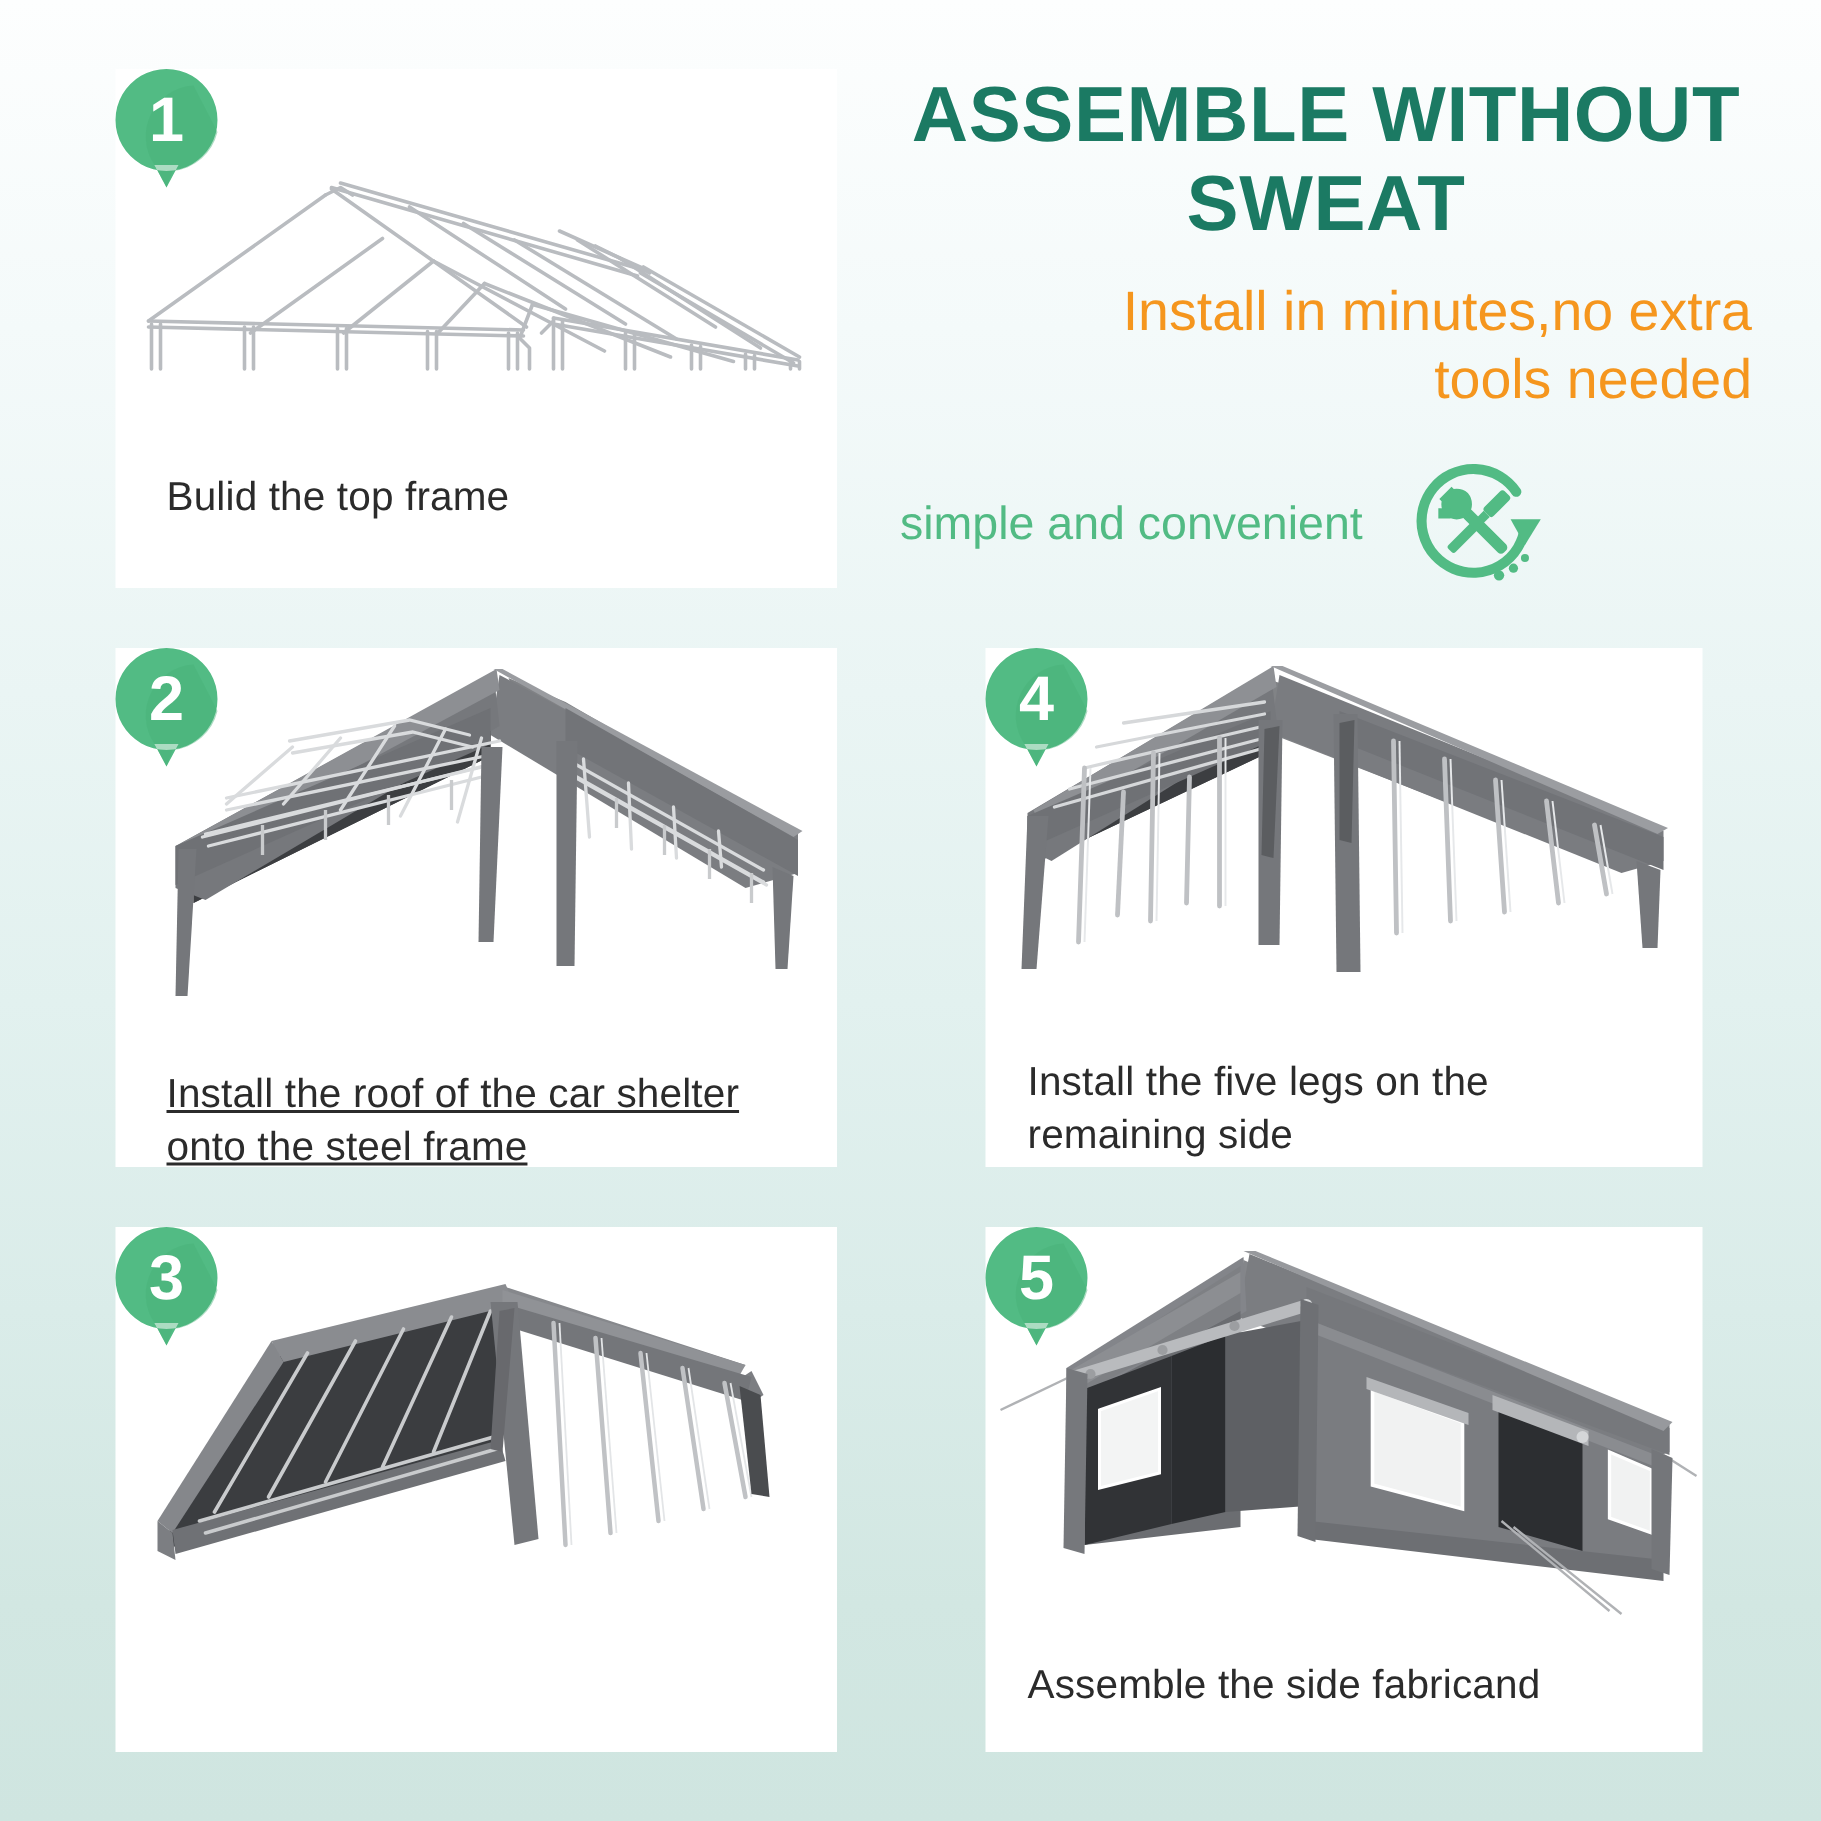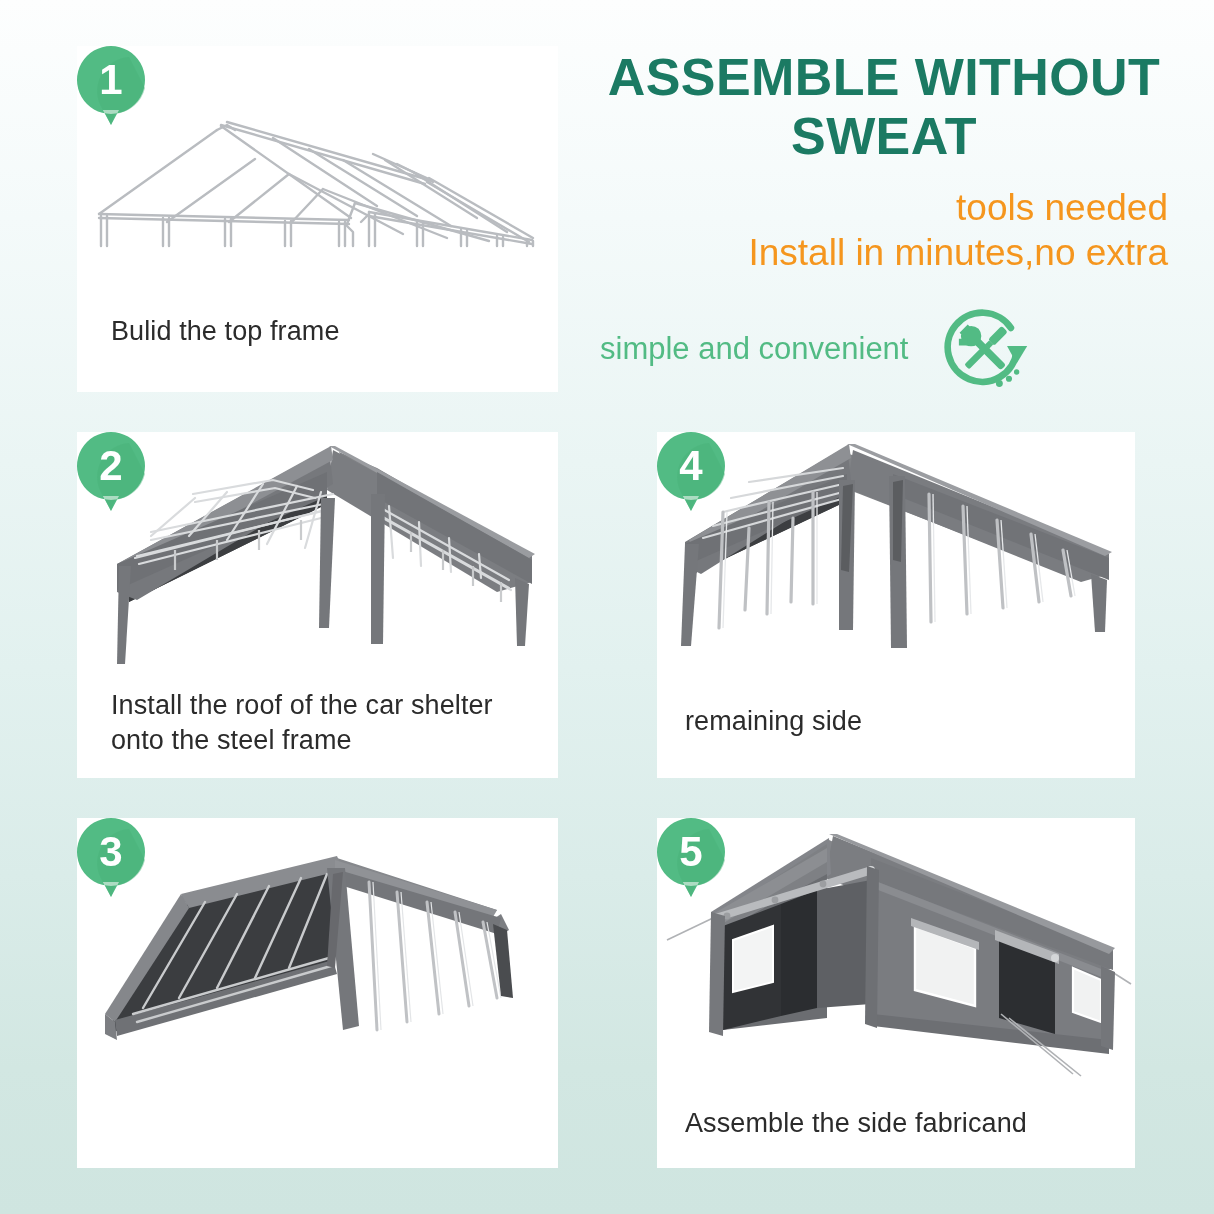--- a/index.html
+++ b/index.html
@@ -77,22 +77,22 @@
 <body>
 
 <div class="page">
 
   <div class="header">
     <div class="h-title">
       <div>ASSEMBLE WITHOUT</div>
       <div>SWEAT</div>
     </div>
     <div class="h-sub">
+      <div>Install in minutes,no extra</div>
       <div>tools needed</div>
-      <div>Install in minutes,no extra</div>
     </div>
     <div class="h-tagrow">
       <div class="h-tag">simple and convenient</div>
       <svg class="tool-icon" viewBox="0 0 100 100">
 
         <path d="M78 28 A36 36 0 1 0 84 52" fill="none" stroke="#52bb84" stroke-width="7" stroke-linecap="round"></path>
         <polygon points="84,65 74,47 95,47" fill="#52bb84"></polygon>
 
         <circle cx="66" cy="86" r="3.6" fill="#52bb84"></circle>
         <circle cx="76" cy="81" r="3.2" fill="#52bb84"></circle>
@@ -237,21 +237,21 @@
           <path d="M98 118 L98 138"></path>
             <path d="M140 108 L140 128"></path>
           <path d="M182 98 L182 118"></path>
             <path d="M224 88 L224 108"></path>
           <path d="M334 100 L334 120"></path>
             <path d="M366 118 L366 138"></path>
           <path d="M396 134 L396 154"></path>
             <path d="M424 150 L424 170"></path>
         </g>
       </svg>
-      <div class="caption" style="left:34px;top:256px;width:432px;">
+      <div class="caption" style="left:34px;top:280px;width:432px;text-decoration:underline;">
         <div>Install the roof of the car shelter</div>
         <div>onto the steel frame</div>
       </div>
     </div>
     <div class="badge" style="left:-2px;top:-2px;">
       <svg viewBox="0 0 72 83">
         <path d="M36 2 a34 34 0 1 1 -0.01 0 z M28 66 L36 81 L44 66 z" fill="#52bb84"></path>
         <path d="M54 13 L70 44 A34 34 0 0 1 40 70 L36 81 L28 66 A34 34 0 0 1 54 13 z" fill="#46b277" opacity="0.45"></path>
       </svg>
       <div class="num">2</div>
@@ -382,20 +382,21 @@
             <path d="M378 102 L386 170"></path>
           <path d="M410 118 L418 164"></path>
         </g>
 
         <g stroke="#bfc1c4" stroke-width="3.2" fill="none" stroke-linecap="round">
           <path d="M92 96 L88 178"></path>
           <path d="M136 86 L134 170"></path>
         </g>
       </svg>
       <div class="caption" style="left:28px;top:272px;width:432px;">
+        <div>Install the five legs on the</div>
         <div>remaining side</div>
       </div>
     </div>
     <div class="badge" style="left:-2px;top:-2px;">
       <svg viewBox="0 0 72 83">
         <path d="M36 2 a34 34 0 1 1 -0.01 0 z M28 66 L36 81 L44 66 z" fill="#52bb84"></path>
         <path d="M54 13 L70 44 A34 34 0 0 1 40 70 L36 81 L28 66 A34 34 0 0 1 54 13 z" fill="#46b277" opacity="0.45"></path>
       </svg>
       <div class="num">4</div>
     </div>

